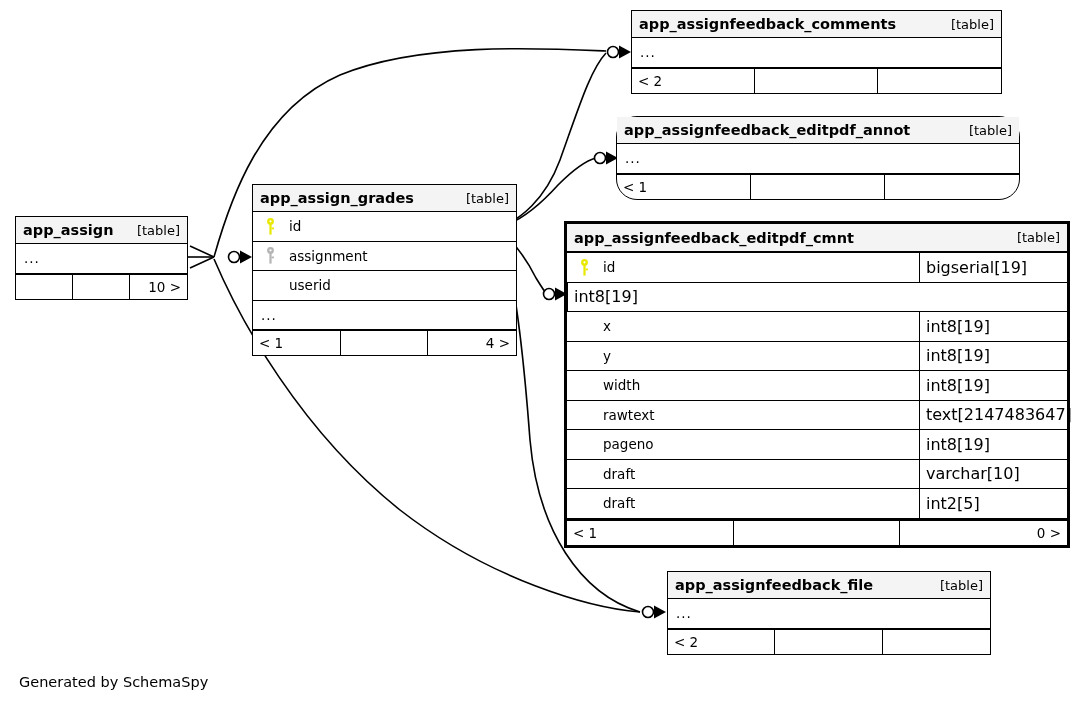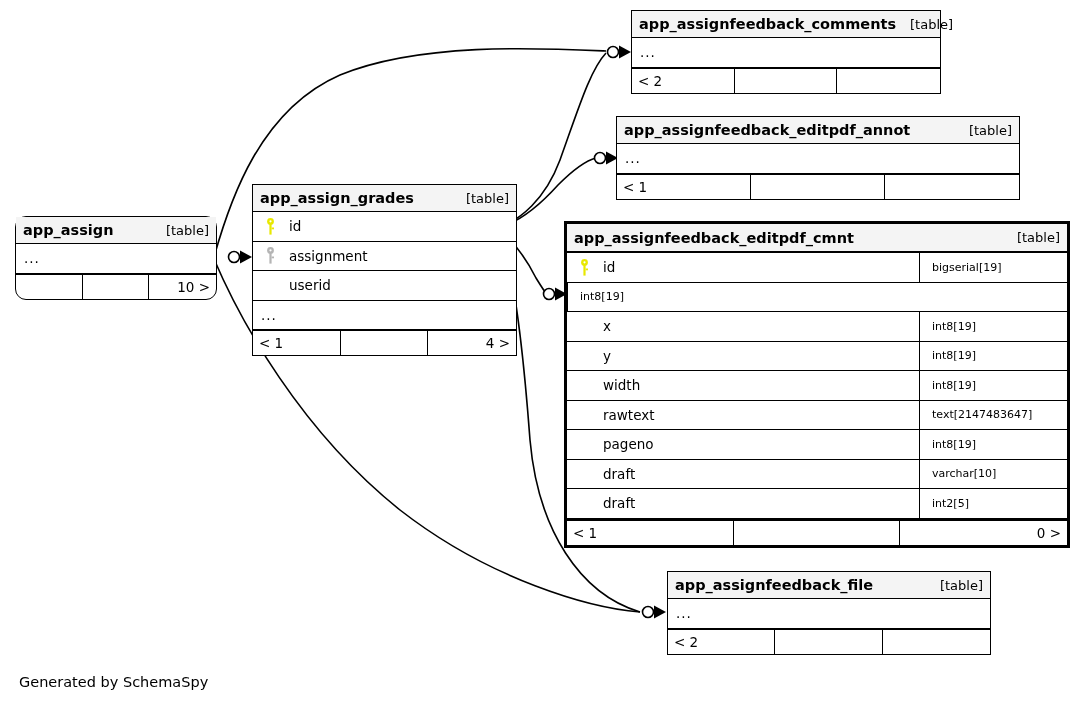--- a/index.html
+++ b/index.html
@@ -90,23 +90,23 @@
     padding-left: 6px;
     box-sizing: border-box;
     height: 100%;
     overflow: hidden;
     white-space: nowrap;
   }
   .col-type {
     flex: 0 0 auto;
     width: 148px;
     border-left: 1.5px solid #000000;
-    font-size: 11px;
-    color: #000000;
-    padding-left: 12px;
+    font-size: 16px;
+    color: #000000;
+    padding-left: 6px;
     display: flex;
     align-items: center;
     height: 100%;
     box-sizing: border-box;
     white-space: nowrap;
   }
   .keyslot {
     width: 22px;
     flex: 0 0 22px;
     display: flex;
@@ -181,21 +181,21 @@
     <circle class="edge-dot" cx="600" cy="158" r="5.5"></circle>
     <path class="edge-arrow" d="M 618 158 L 606 151.5 L 606 164.5 Z"></path>
 
     <circle class="edge-dot" cx="549" cy="294" r="5.5"></circle>
     <path class="edge-arrow" d="M 567 294 L 555 287.5 L 555 300.5 Z"></path>
 
     <circle class="edge-dot" cx="648" cy="612" r="5.5"></circle>
     <path class="edge-arrow" d="M 666 612 L 654 605.5 L 654 618.5 Z"></path>
   </svg>
 
-  <div class="tbl" style="left:15px; top:216px; width:202px;border-radius:11px;">
+  <div class="tbl" style="left:15px; top:216px; width:173px;">
     <div class="tbl-head">
       <span class="tbl-name">app_assign</span>
       <span class="tbl-tag">[table]</span>
     </div>
     <div class="row ellipsis">
       <div class="col-name">
         <span class="colname-text">...</span>
       </div>
     </div>
     <div class="foot">
@@ -252,38 +252,38 @@
       </div>
     </div>
 
     <div class="foot">
       <div class="foot-cell left">&lt; 1</div>
       <div class="foot-cell"></div>
       <div class="foot-cell right">4 &gt;</div>
     </div>
   </div>
 
-  <div class="tbl" style="left:631px; top:10px; width:310px;">
+  <div class="tbl" style="left:631px; top:10px; width:371px;">
     <div class="tbl-head">
       <span class="tbl-name">app_assignfeedback_comments</span>
       <span class="tbl-tag">[table]</span>
     </div>
     <div class="row ellipsis">
       <div class="col-name">
         <span class="colname-text">...</span>
       </div>
     </div>
     <div class="foot">
       <div class="foot-cell left">&lt; 2</div>
       <div class="foot-cell"></div>
       <div class="foot-cell right"></div>
     </div>
   </div>
 
-  <div class="tbl" style="left:616px; top:116px; width:404px;">
+  <div class="tbl" style="left:616px; top:116px; width:404px;border-radius:21px;">
     <div class="tbl-head">
       <span class="tbl-name">app_assignfeedback_editpdf_annot</span>
       <span class="tbl-tag">[table]</span>
     </div>
     <div class="row ellipsis">
       <div class="col-name">
         <span class="colname-text">...</span>
       </div>
     </div>
     <div class="foot">

